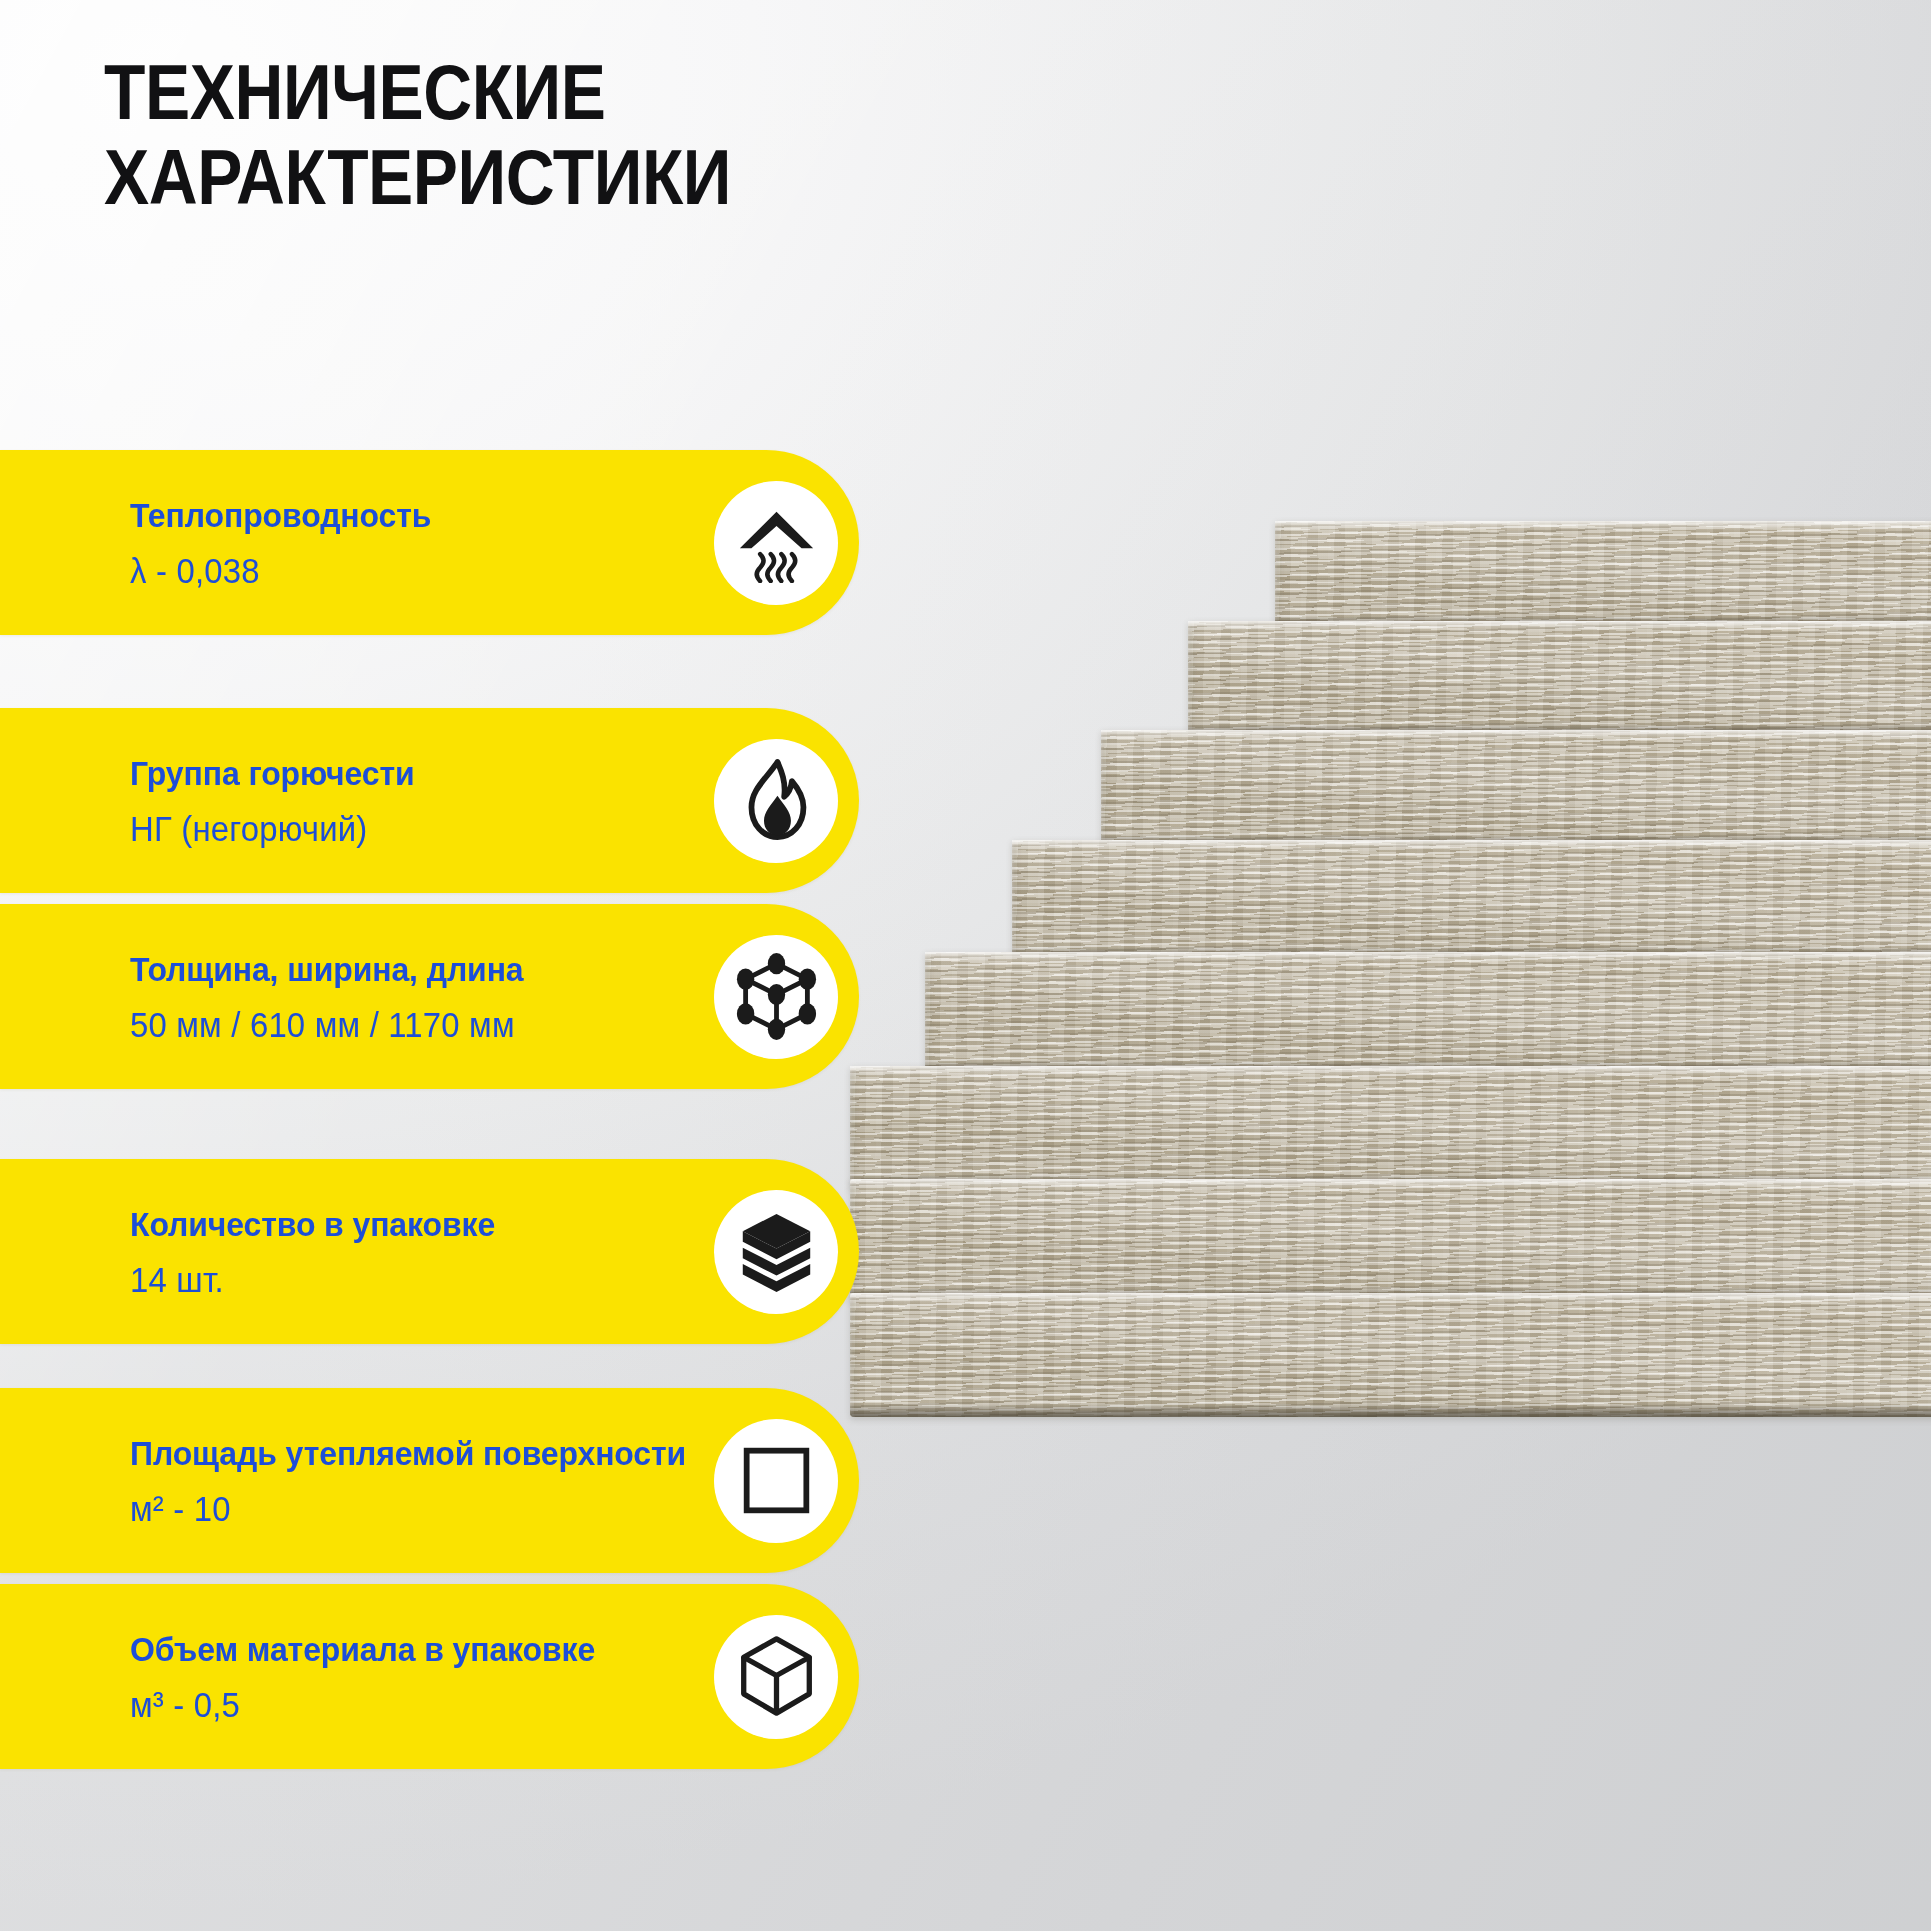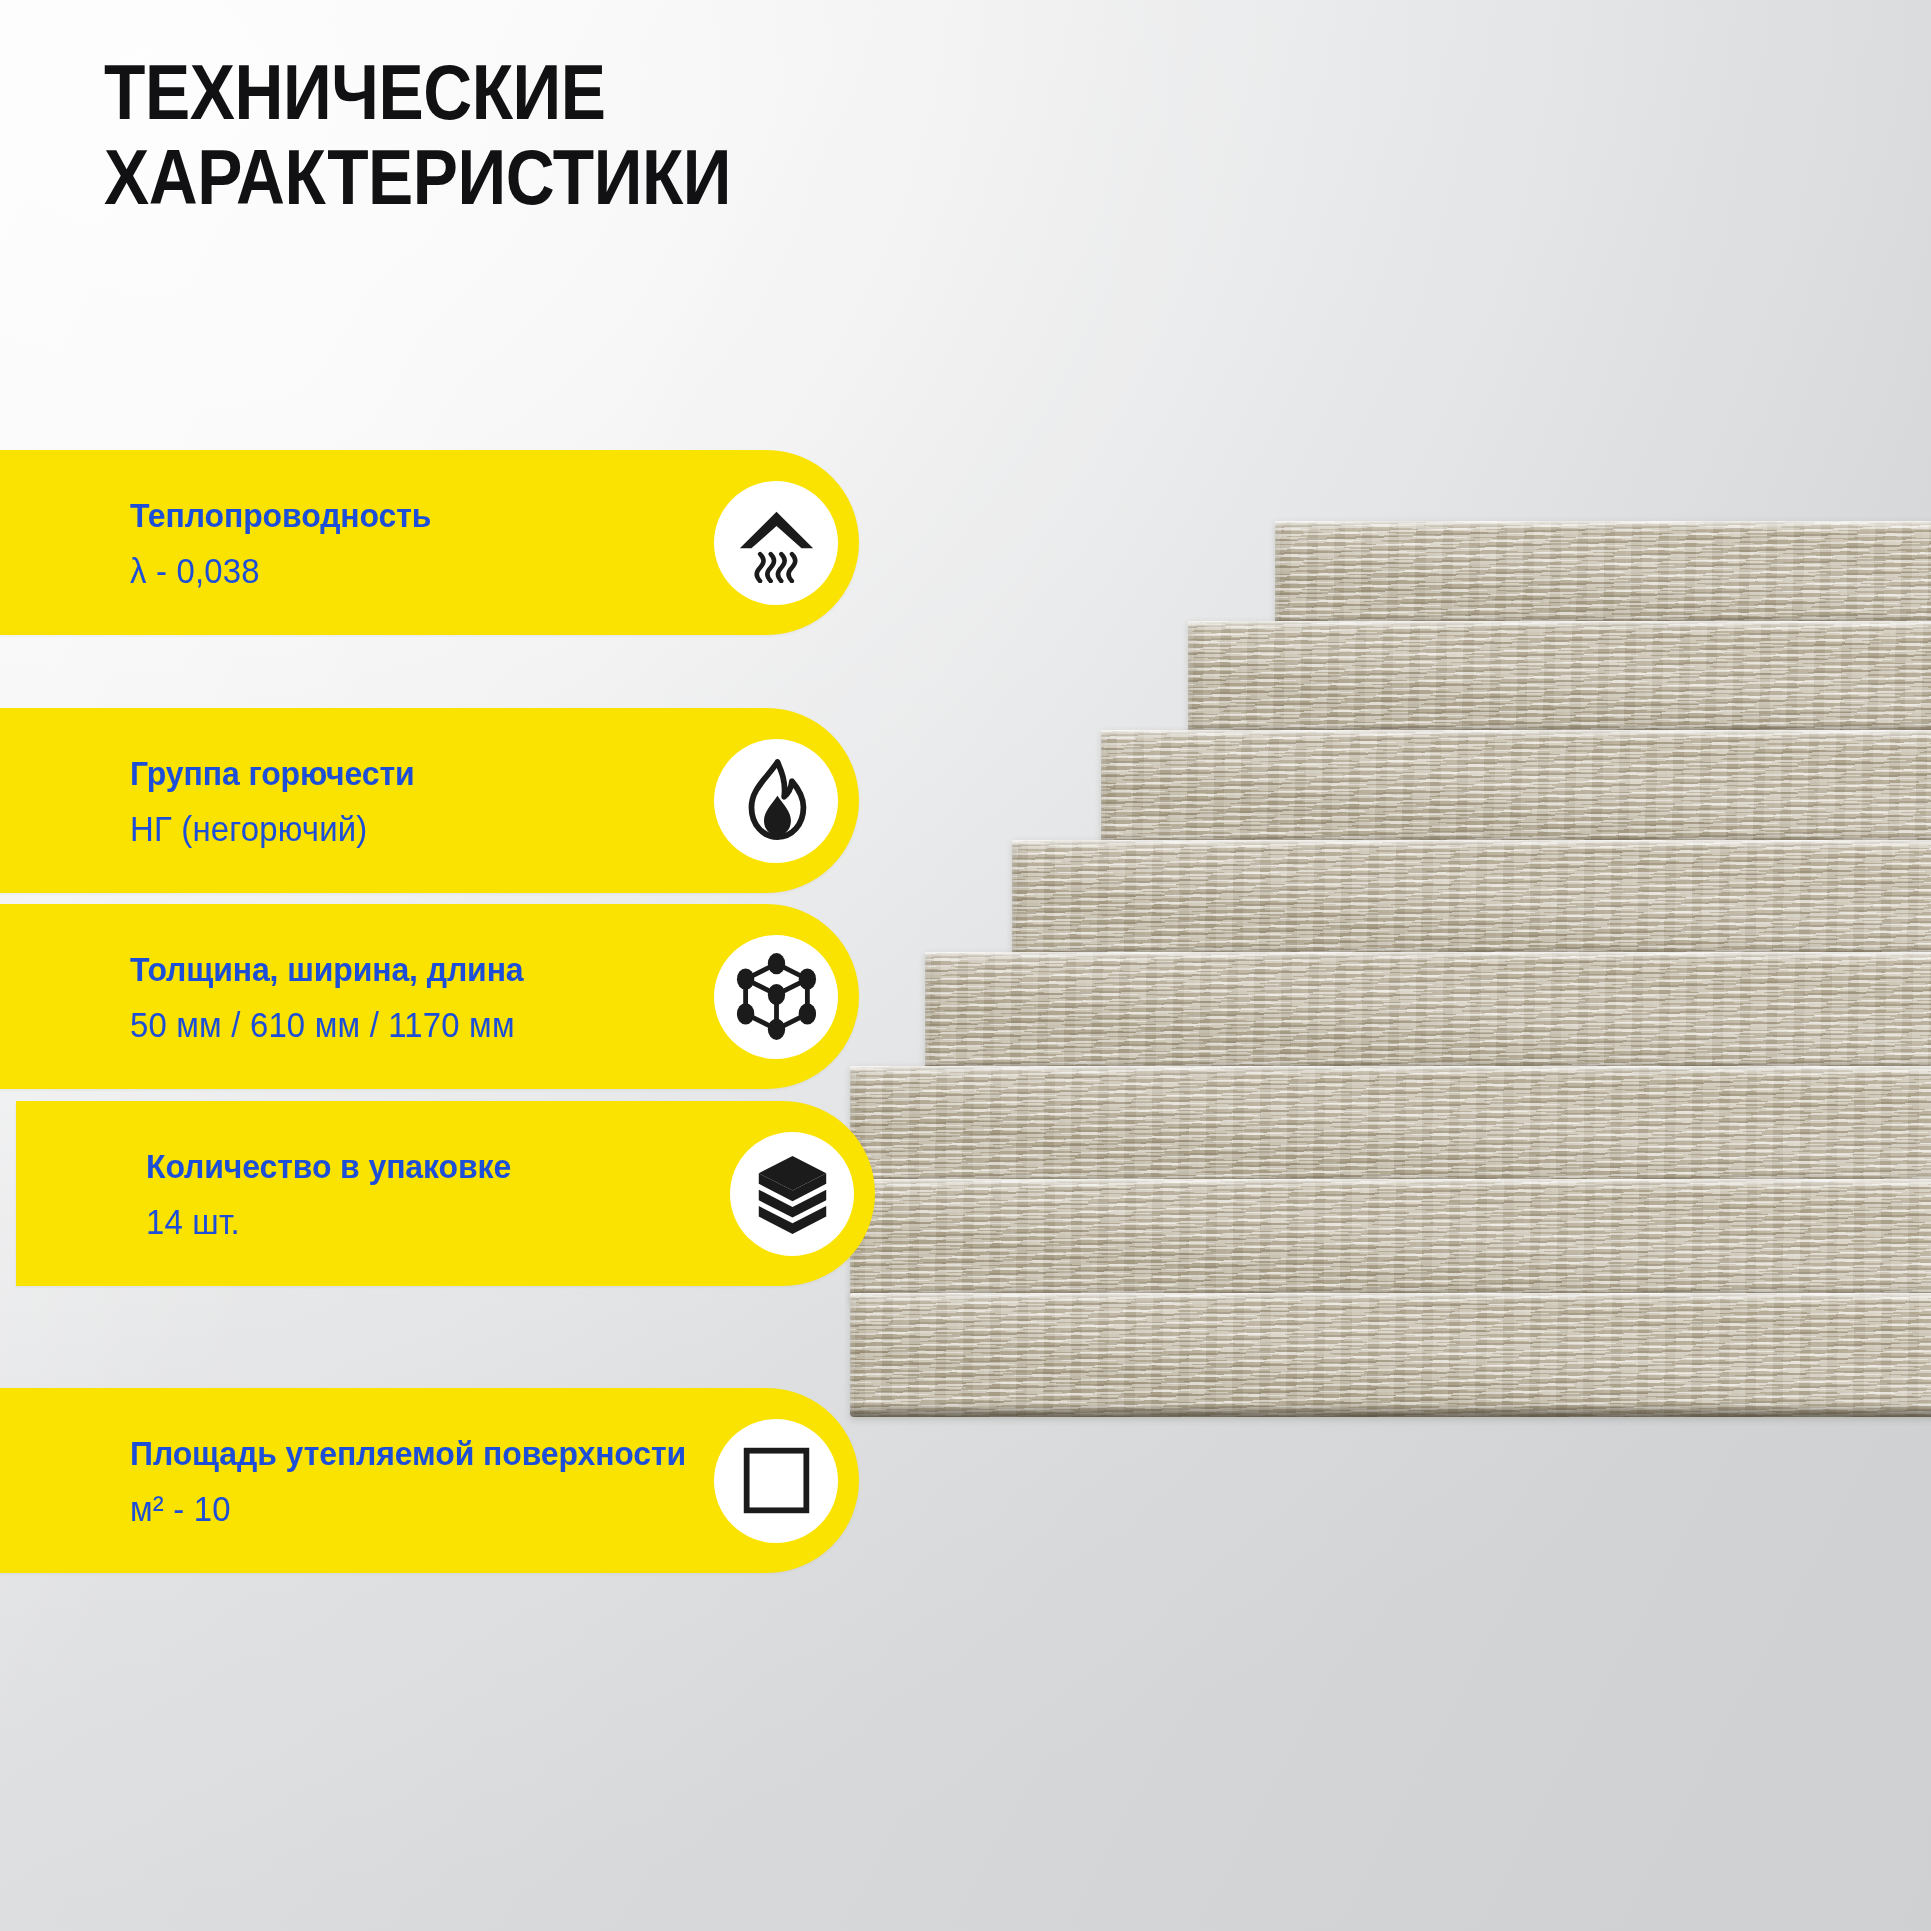--- a/index.html
+++ b/index.html
@@ -204,21 +204,21 @@
           <ellipse cx="11" cy="27" rx="9" ry="11"></ellipse>
           <ellipse cx="43" cy="43" rx="9" ry="11"></ellipse>
           <ellipse cx="11" cy="63" rx="9" ry="11"></ellipse>
           <ellipse cx="75" cy="63" rx="9" ry="11"></ellipse>
           <ellipse cx="43" cy="79" rx="9" ry="11"></ellipse>
         </g>
       </svg>
     </div>
   </div>
 
-  <div class="pill" style="top:1101px; width:859px;margin-left:16px;">
+  <div class="pill" style="top:1159px; width:859px;">
     <div class="pill-text">
       <div class="pill-label">Количество в упаковке</div>
       <div class="pill-value">14 шт.</div>
     </div>
     <div class="icon-badge" style="left:714px;">
       <svg width="79" height="85" viewBox="0 0 82 88" aria-hidden="true">
         <path d="M41 5 L76 23 L41 41 L6 23 Z" fill="#1b1b1b"></path>
         <path d="M6 23 L6 34 L41 52 L76 34 L76 23 L41 41 Z" fill="#1b1b1b"></path>
         <path d="M6 40 L6 51 L41 69 L76 51 L76 40 L41 58 Z" fill="#1b1b1b"></path>
         <path d="M6 57 L6 68 L41 86 L76 68 L76 57 L41 75 Z" fill="#1b1b1b"></path>
@@ -231,15 +231,30 @@
       <div class="pill-label">Площадь утепляемой поверхности</div>
       <div class="pill-value">м² - 10</div>
     </div>
     <div class="icon-badge" style="left:714px;">
       <svg width="77" height="77" viewBox="0 0 80 80" aria-hidden="true">
         <rect x="9" y="9" width="62" height="62" fill="none" stroke="#1b1b1b" stroke-width="6"></rect>
       </svg>
     </div>
   </div>
 
+  <div class="pill" style="top:1584px; width:859px;">
+    <div class="pill-text">
+      <div class="pill-label">Объем материала в упаковке</div>
+      <div class="pill-value">м³ - 0,5</div>
+    </div>
+    <div class="icon-badge" style="left:714px;">
+      <svg width="81" height="87" viewBox="0 0 84 90" aria-hidden="true">
+        <g stroke="#1b1b1b" stroke-width="5.5" fill="none" stroke-linejoin="round">
+          <path d="M42 6 L76 25 L42 44 L8 25 Z"></path>
+          <path d="M8 25 L8 63 L42 83 L76 63 L76 25"></path>
+          <path d="M42 44 L42 83"></path>
+        </g>
+      </svg>
+    </div>
+  </div>
 
 </div>
 
 
 </body></html>

